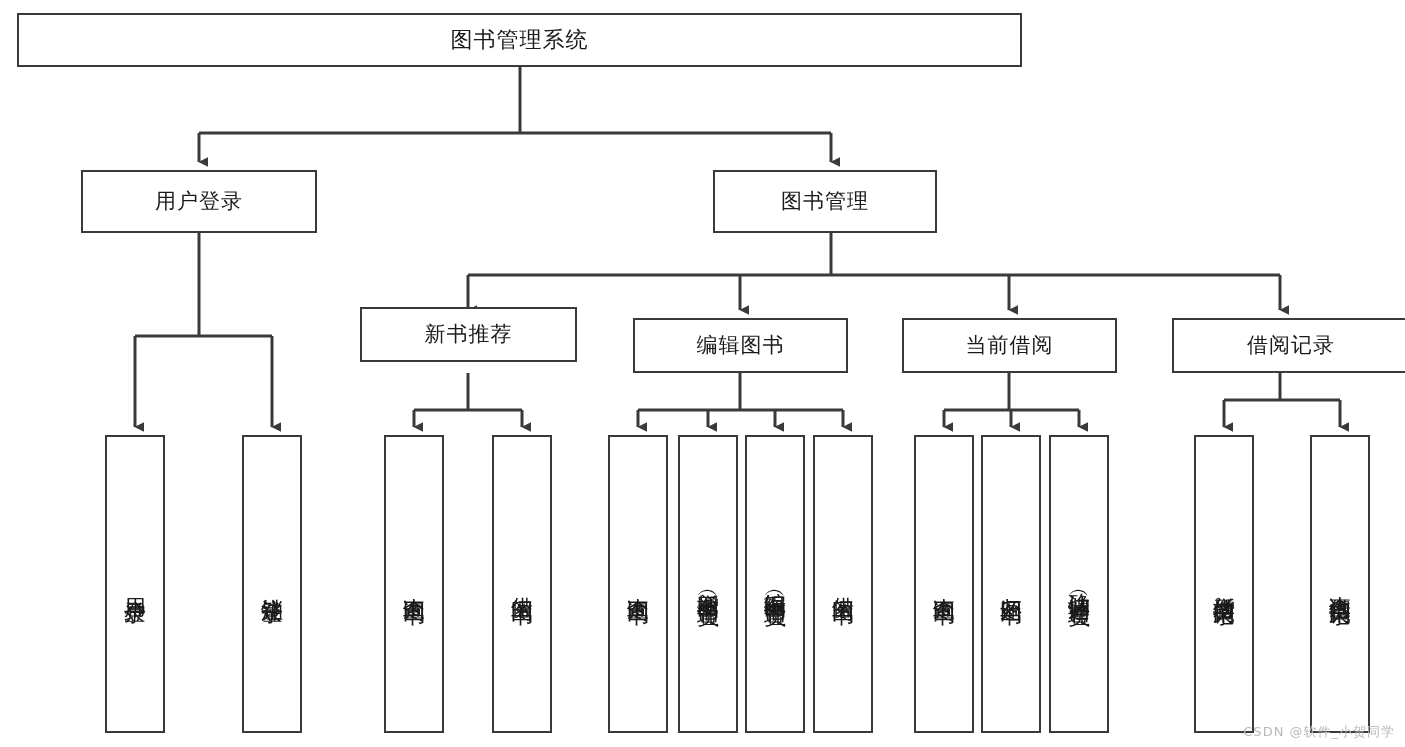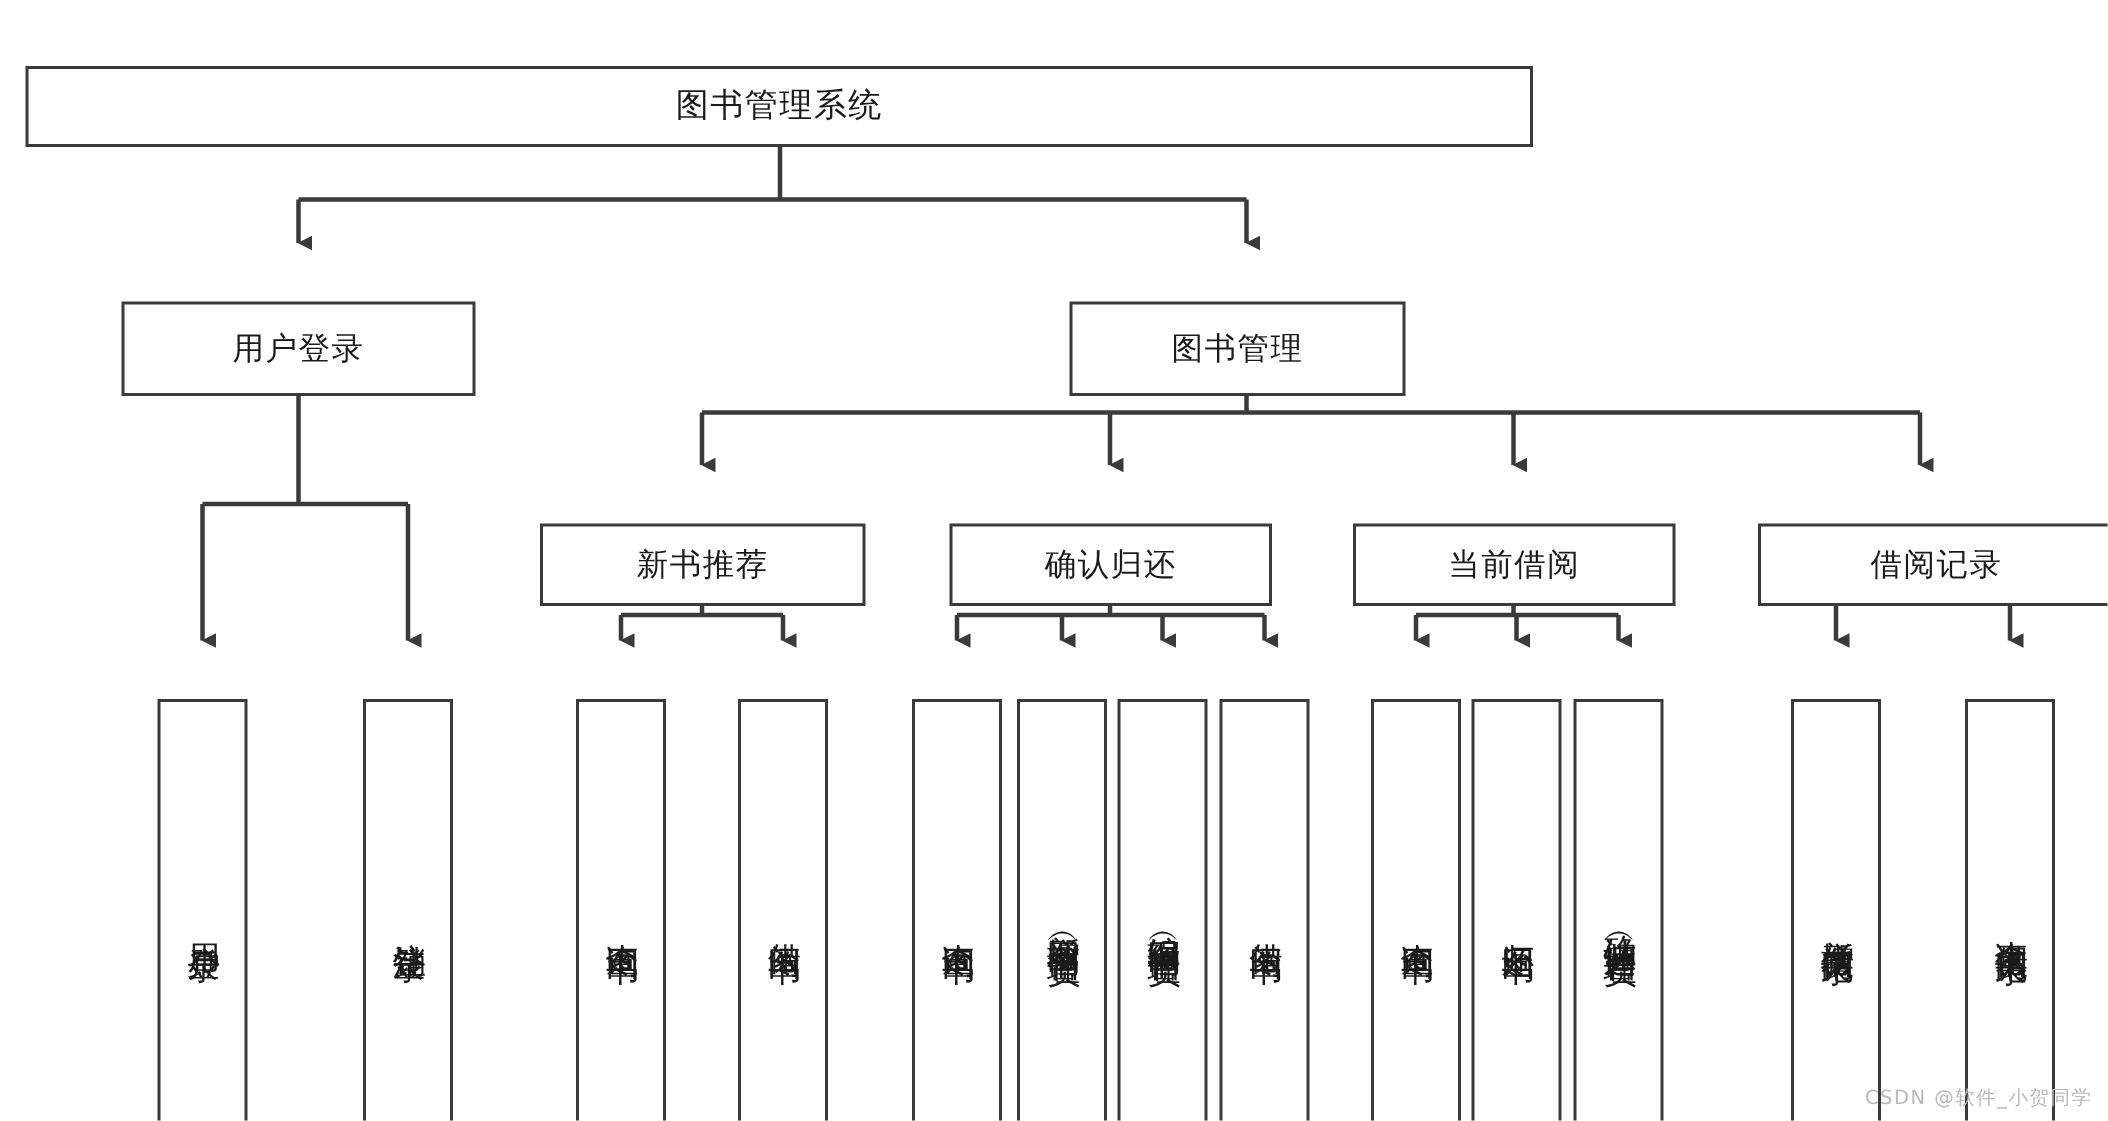--- a/index.html
+++ b/index.html
@@ -11,21 +11,20 @@
   #edges{position:absolute;left:0;top:0;width:1405px;height:747px;}
   .node{
     position:absolute;
     box-sizing:border-box;
     background:#ffffff;
     border:2px solid #3a3a3a;
     display:flex;
     align-items:center;
     justify-content:center;
     color:#1a1a1a;
-    margin-top:31px;
   }
   .node-h .lbl{
     font-size:21px;
     line-height:1.15;
     letter-spacing:1px;
     white-space:nowrap;
   }
   .node-v{
     align-items:center;
     justify-content:center;
@@ -111,25 +110,25 @@
     <span class="lbl">图书管理系统</span>
   </div>
 
   <div class="node node-h" style="left:81px;top:170px;width:236px;height:63px;">
     <span class="lbl">用户登录</span>
   </div>
   <div class="node node-h" style="left:713px;top:170px;width:224px;height:63px;">
     <span class="lbl">图书管理</span>
   </div>
 
-  <div class="node node-h" style="left:360px;top:318px;width:217px;height:55px;">
+  <div class="node node-h" style="left:360px;top:307px;width:217px;height:55px;">
     <span class="lbl">新书推荐</span>
   </div>
   <div class="node node-h" style="left:633px;top:318px;width:215px;height:55px;">
-    <span class="lbl">确认归还</span>
+    <span class="lbl">编辑图书</span>
   </div>
   <div class="node node-h" style="left:902px;top:318px;width:215px;height:55px;">
     <span class="lbl">当前借阅</span>
   </div>
   <div class="node node-h" style="left:1172px;top:318px;width:238px;height:55px;">
     <span class="lbl">借阅记录</span>
   </div>
 
   <div class="node node-v" style="left:105px;top:435px;width:60px;height:298px;">
     <span class="lbl">用户登录</span>

